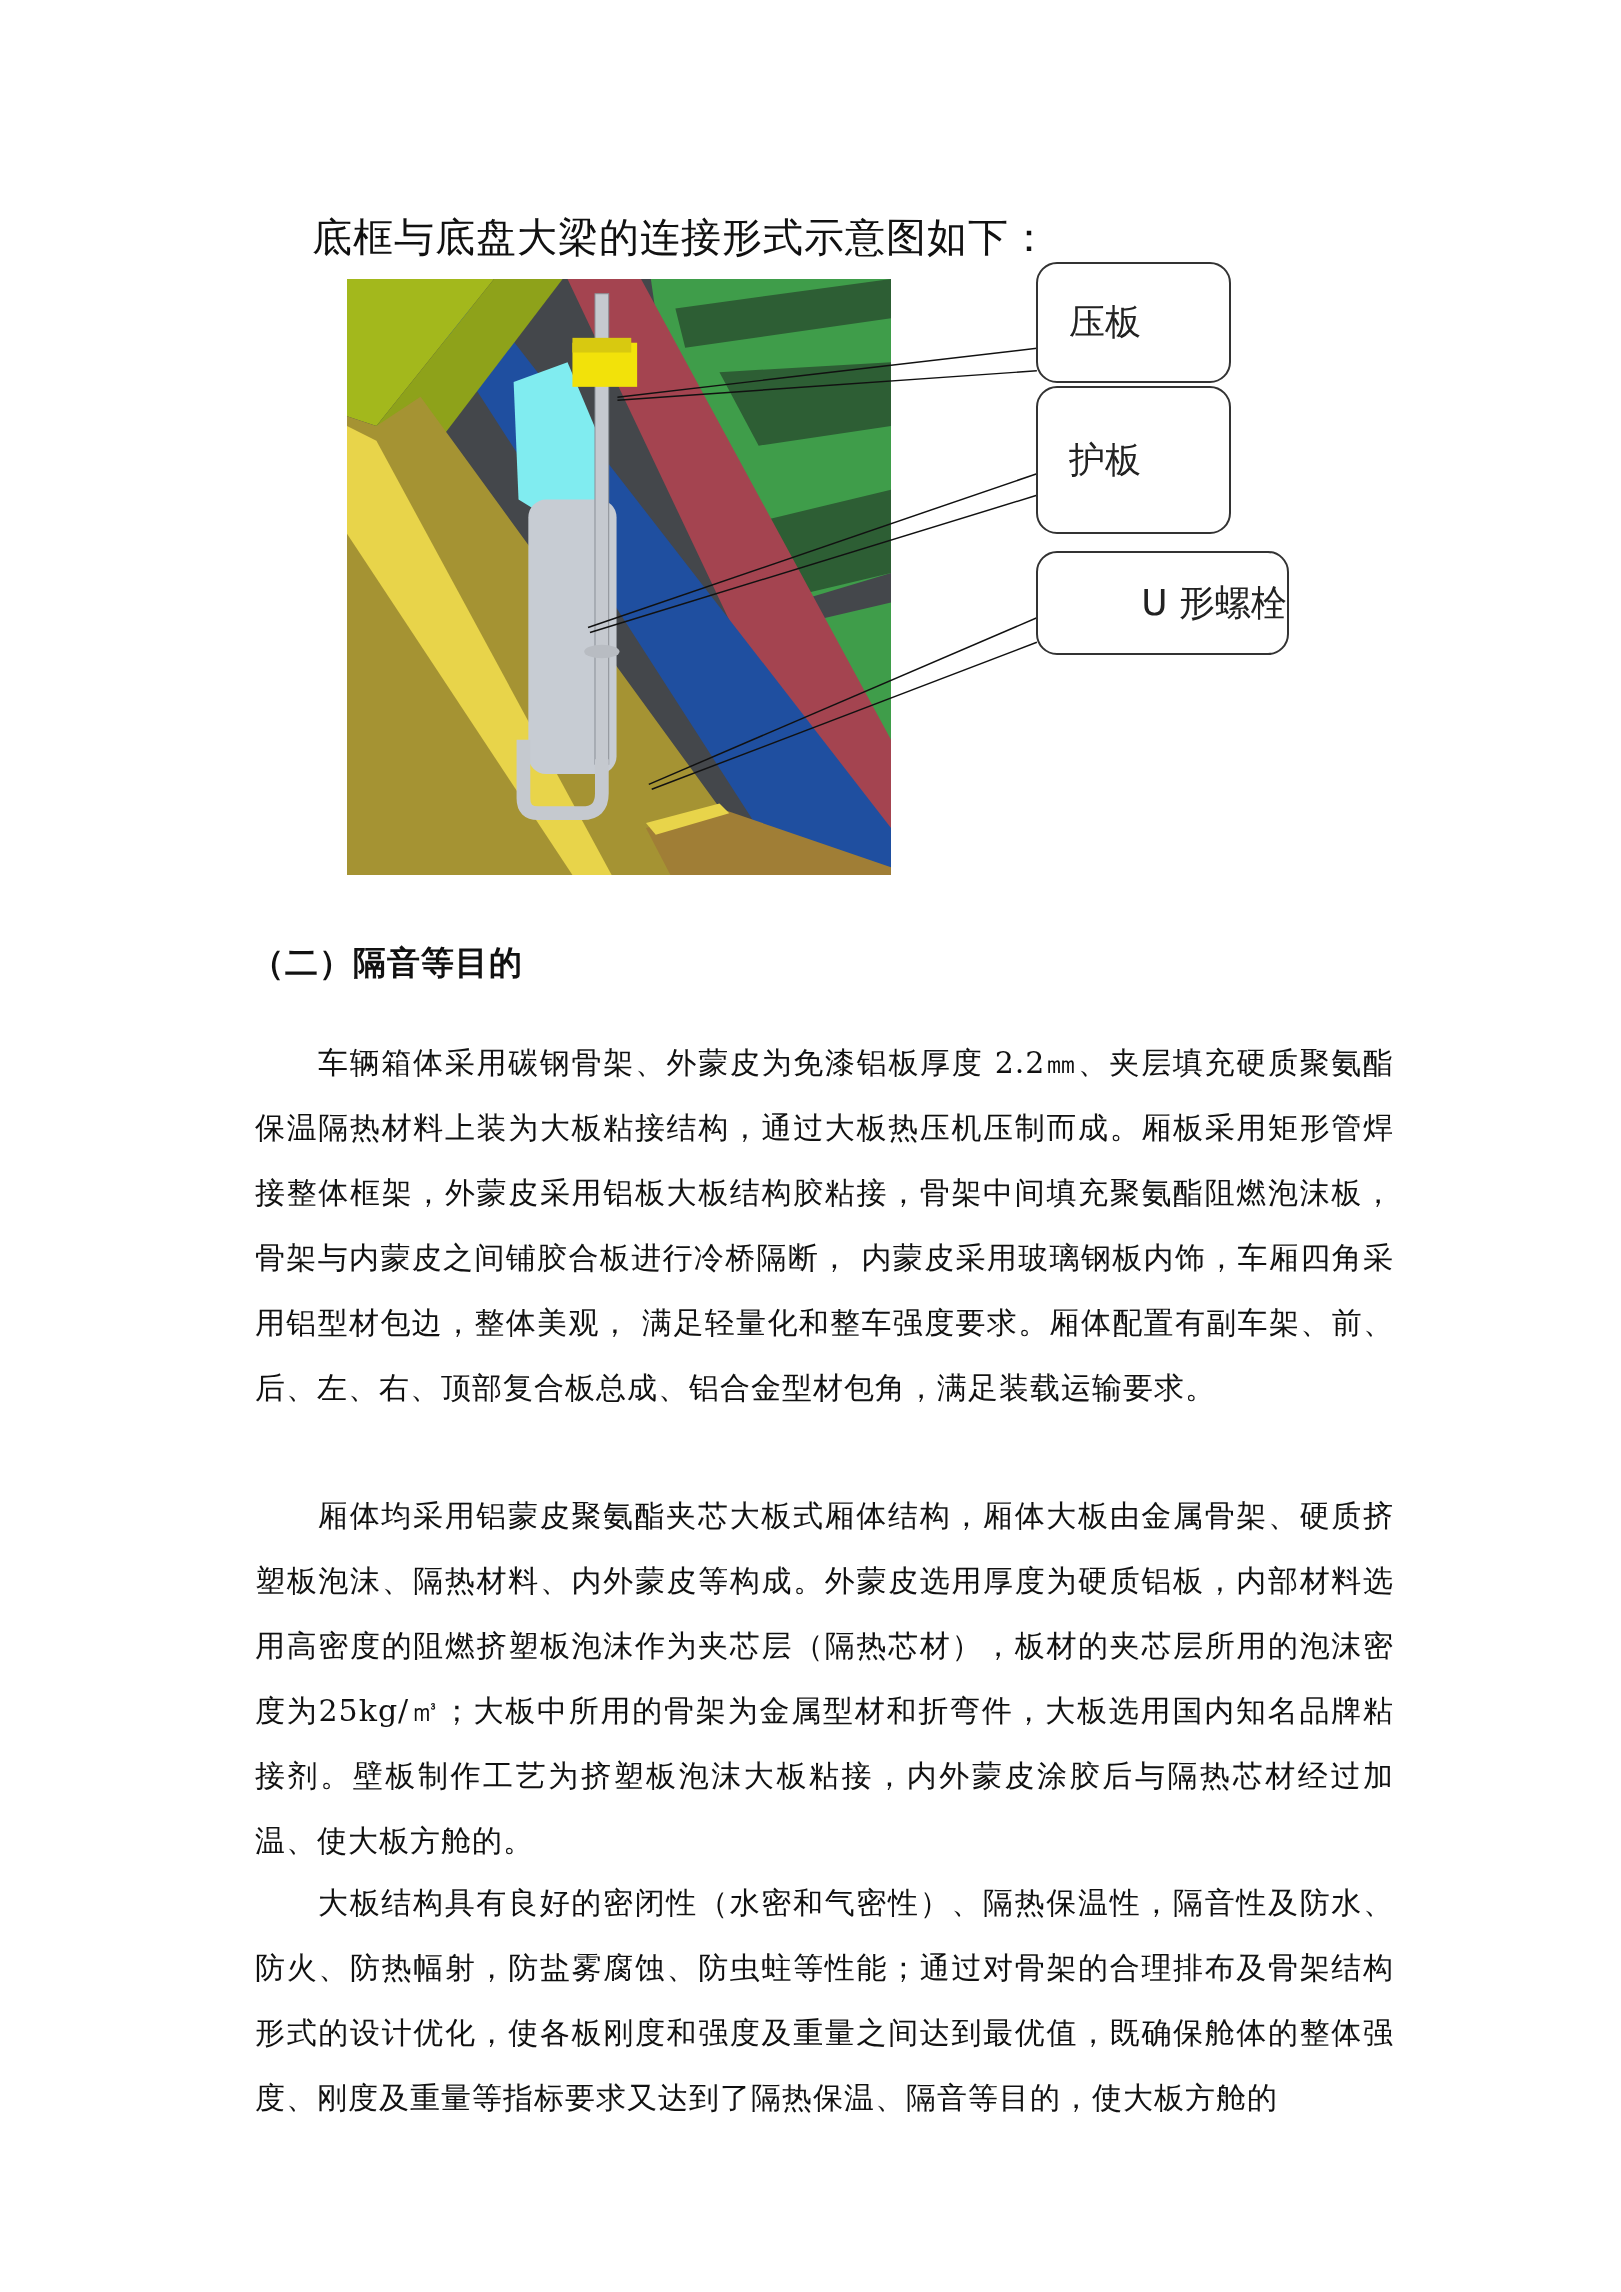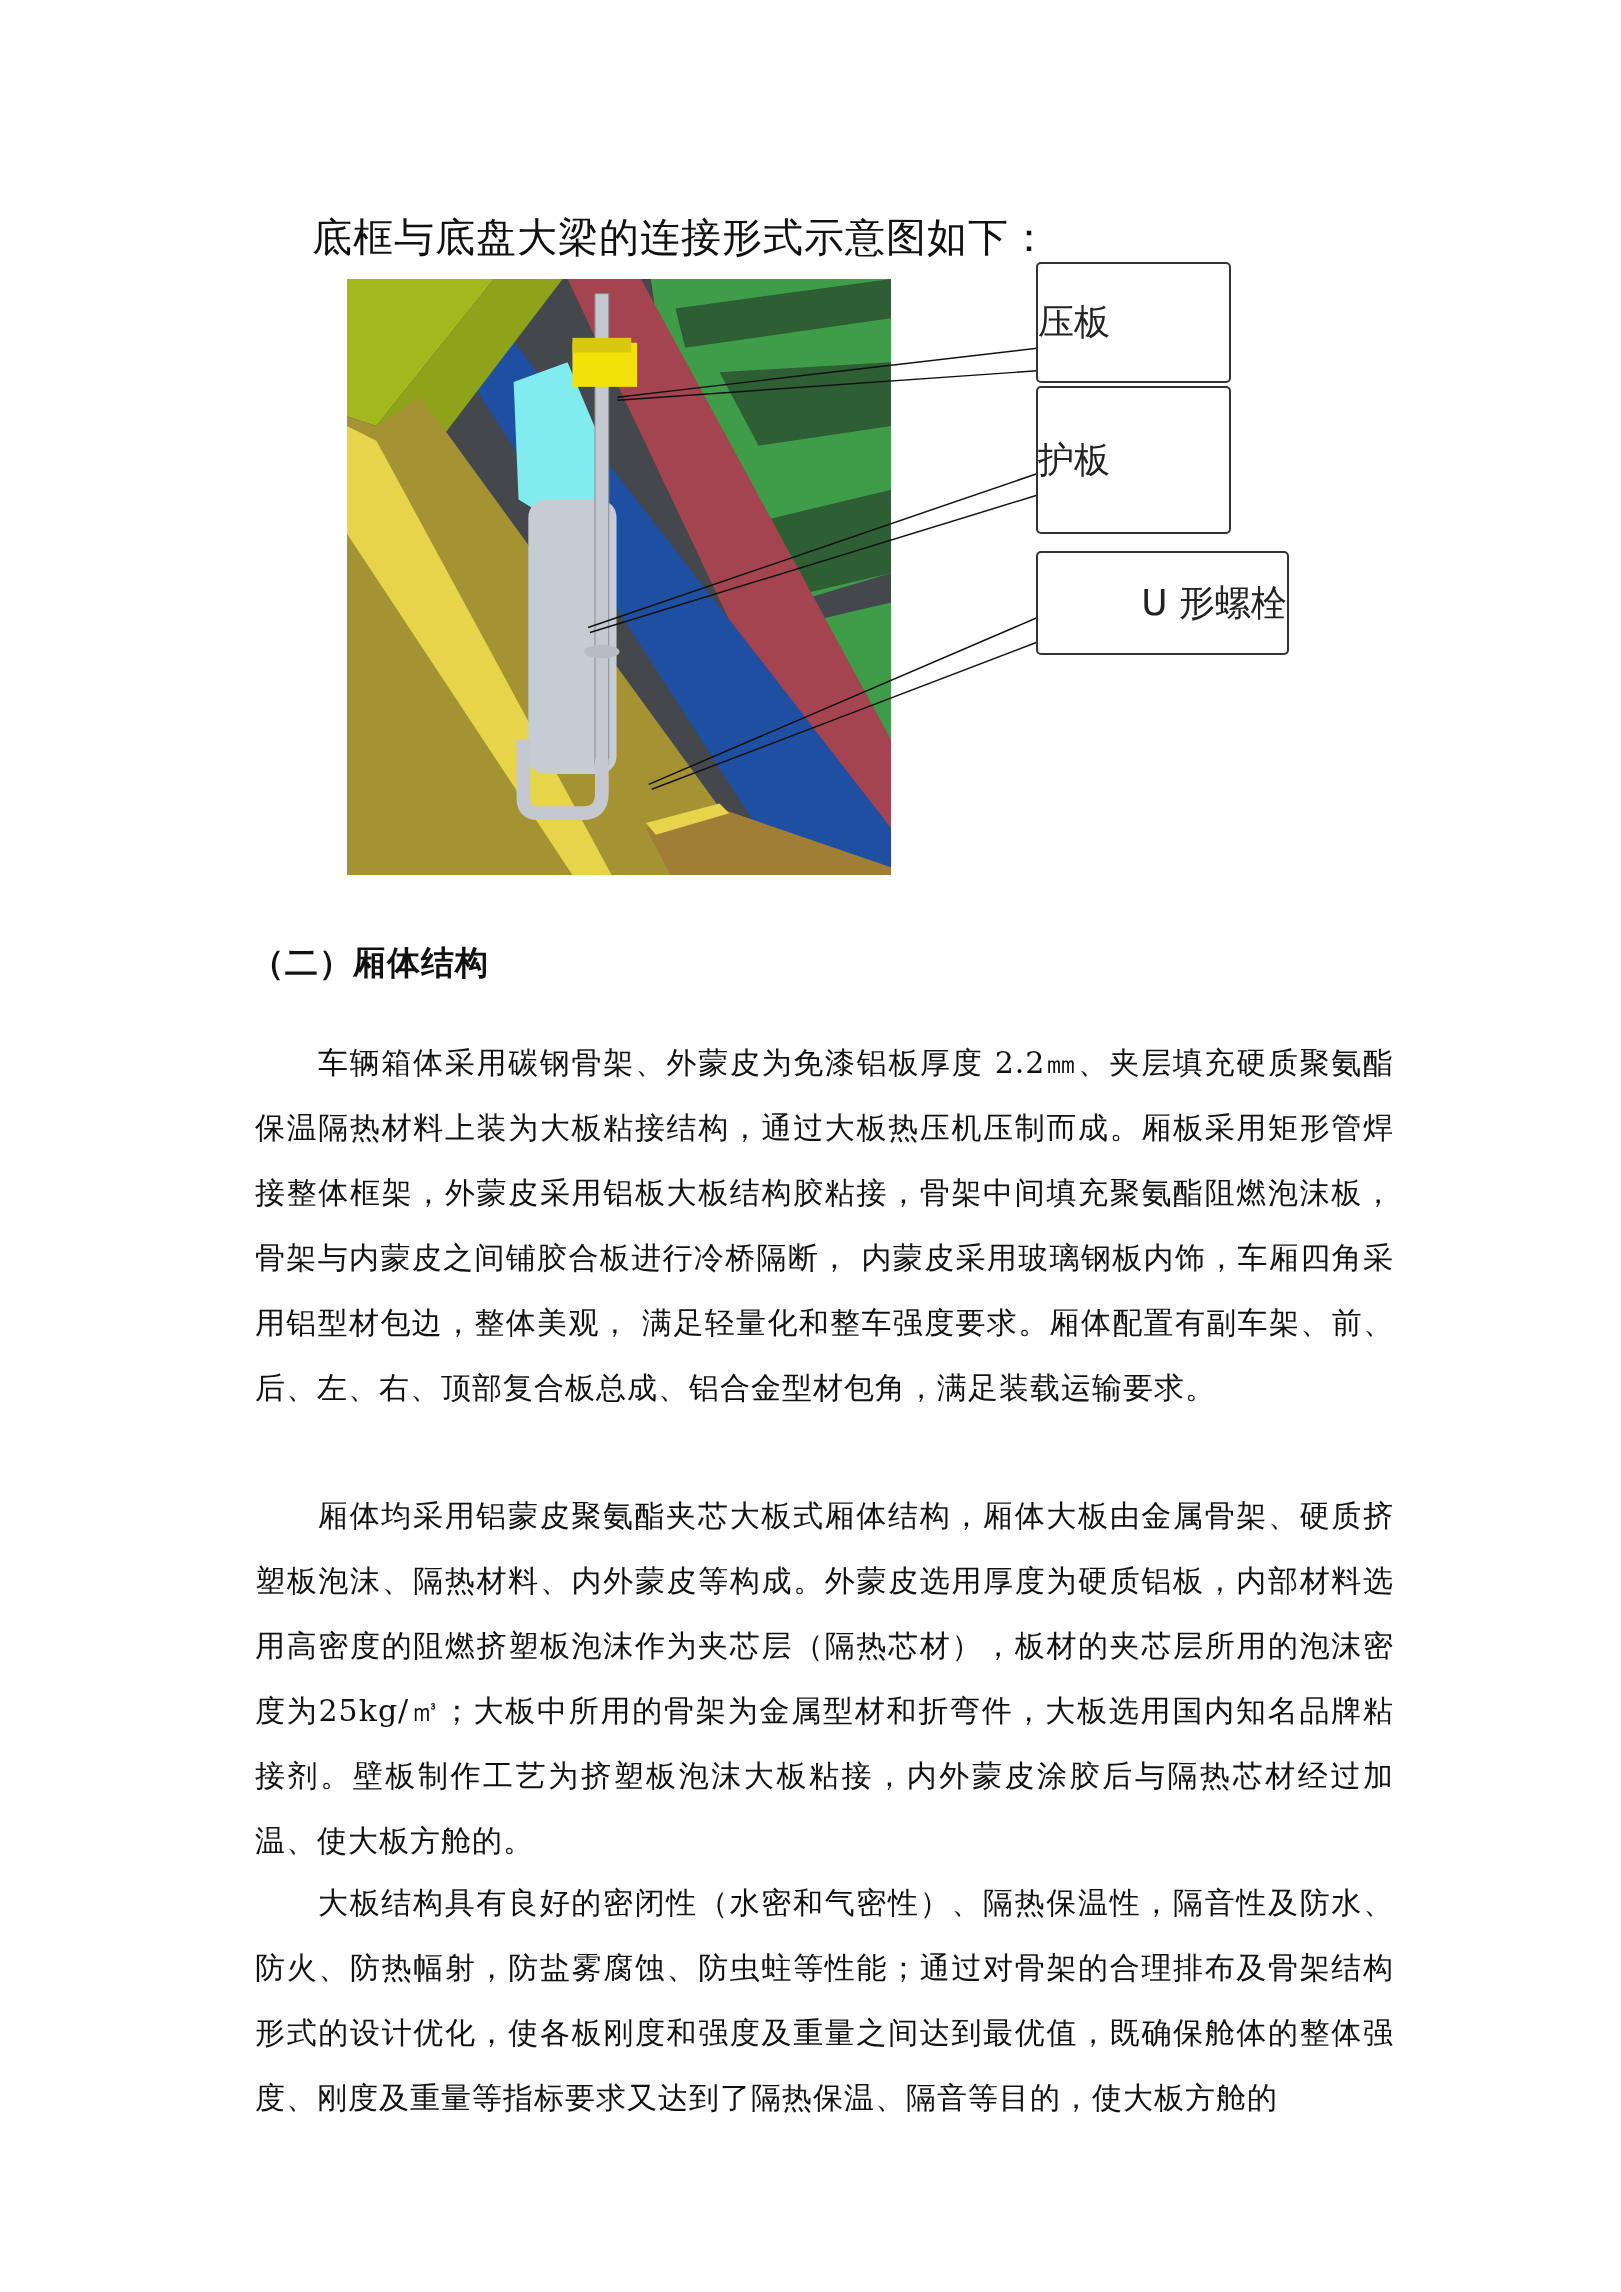--- a/index.html
+++ b/index.html
@@ -1,20 +1,20 @@
 <!DOCTYPE html>
 <html><head>
 <meta charset="utf-8">
 <style>
   html,body{margin:0;padding:0;background:#fff;}
   body{width:1621px;height:2293px;position:relative;overflow:hidden;font-family:"DejaVu Serif","Liberation Serif",serif;color:#111;}
   .caption{position:absolute;left:312px;top:210px;font-size:40px;letter-spacing:1px;white-space:nowrap;}
   .figure{position:absolute;left:347px;top:279px;width:544px;height:596px;overflow:hidden;background:#44474b;}
   .figure svg{display:block;}
-  .callout{position:absolute;border:2px solid #333;border-radius:5px;background:#fff;display:flex;align-items:center;font-family:"DejaVu Sans","Liberation Sans",sans-serif;font-size:36px;color:#222;box-sizing:border-box;}
+  .callout{position:absolute;border:2px solid #333;border-radius:21px;background:#fff;display:flex;align-items:center;font-family:"DejaVu Sans","Liberation Sans",sans-serif;font-size:36px;color:#222;padding-left:31px;box-sizing:border-box;}
   .leaders{position:absolute;left:0;top:0;pointer-events:none;}
   .heading{position:absolute;left:251px;top:941px;font-family:"DejaVu Sans","Liberation Sans",sans-serif;font-weight:bold;font-size:33px;letter-spacing:1px;white-space:nowrap;}
   .para{position:absolute;left:247px;width:1139px;font-size:30px;line-height:65px;text-align:justify;text-indent:63px;letter-spacing:1px;margin:8px;}
 </style>
 </head>
 <body>
 
 <div class="caption">底框与底盘大梁的连接形式示意图如下：</div>
 
 <div class="figure">
@@ -64,18 +64,18 @@
 <div class="callout" style="left:1036px;top:262px;width:195px;height:121px;">
   <span>压板</span>
 </div>
 <div class="callout" style="left:1036px;top:386px;width:195px;height:148px;">
   <span>护板</span>
 </div>
 <div class="callout" style="left:1036px;top:551px;width:253px;height:104px;justify-content:flex-end;">
   <span>U 形螺栓</span>
 </div>
 
-<div class="heading">（二）厢体结构</div>
+<div class="heading">（二）隔音等目的</div>
 
 <p class="para" style="top:1022px;">车辆箱体采用碳钢骨架、外蒙皮为免漆铝板厚度 2.2㎜、夹层填充硬质聚氨酯保温隔热材料上装为大板粘接结构，通过大板热压机压制而成。厢板采用矩形管焊接整体框架，外蒙皮采用铝板大板结构胶粘接，骨架中间填充聚氨酯阻燃泡沫板，骨架与内蒙皮之间铺胶合板进行冷桥隔断， 内蒙皮采用玻璃钢板内饰，车厢四角采用铝型材包边，整体美观， 满足轻量化和整车强度要求。厢体配置有副车架、前、后、左、右、顶部复合板总成、铝合金型材包角，满足装载运输要求。</p>
 <p class="para" style="top:1475px;">厢体均采用铝蒙皮聚氨酯夹芯大板式厢体结构，厢体大板由金属骨架、硬质挤塑板泡沫、隔热材料、内外蒙皮等构成。外蒙皮选用厚度为硬质铝板，内部材料选用高密度的阻燃挤塑板泡沫作为夹芯层（隔热芯材），板材的夹芯层所用的泡沫密度为25kg/㎥；大板中所用的骨架为金属型材和折弯件，大板选用国内知名品牌粘接剂。壁板制作工艺为挤塑板泡沫大板粘接，内外蒙皮涂胶后与隔热芯材经过加温、使大板方舱的。</p>
 <p class="para" style="top:1862px;">大板结构具有良好的密闭性（水密和气密性）、隔热保温性，隔音性及防水、防火、防热幅射，防盐雾腐蚀、防虫蛀等性能；通过对骨架的合理排布及骨架结构形式的设计优化，使各板刚度和强度及重量之间达到最优值，既确保舱体的整体强度、刚度及重量等指标要求又达到了隔热保温、隔音等目的，使大板方舱的</p>
 
 
 </body></html>

